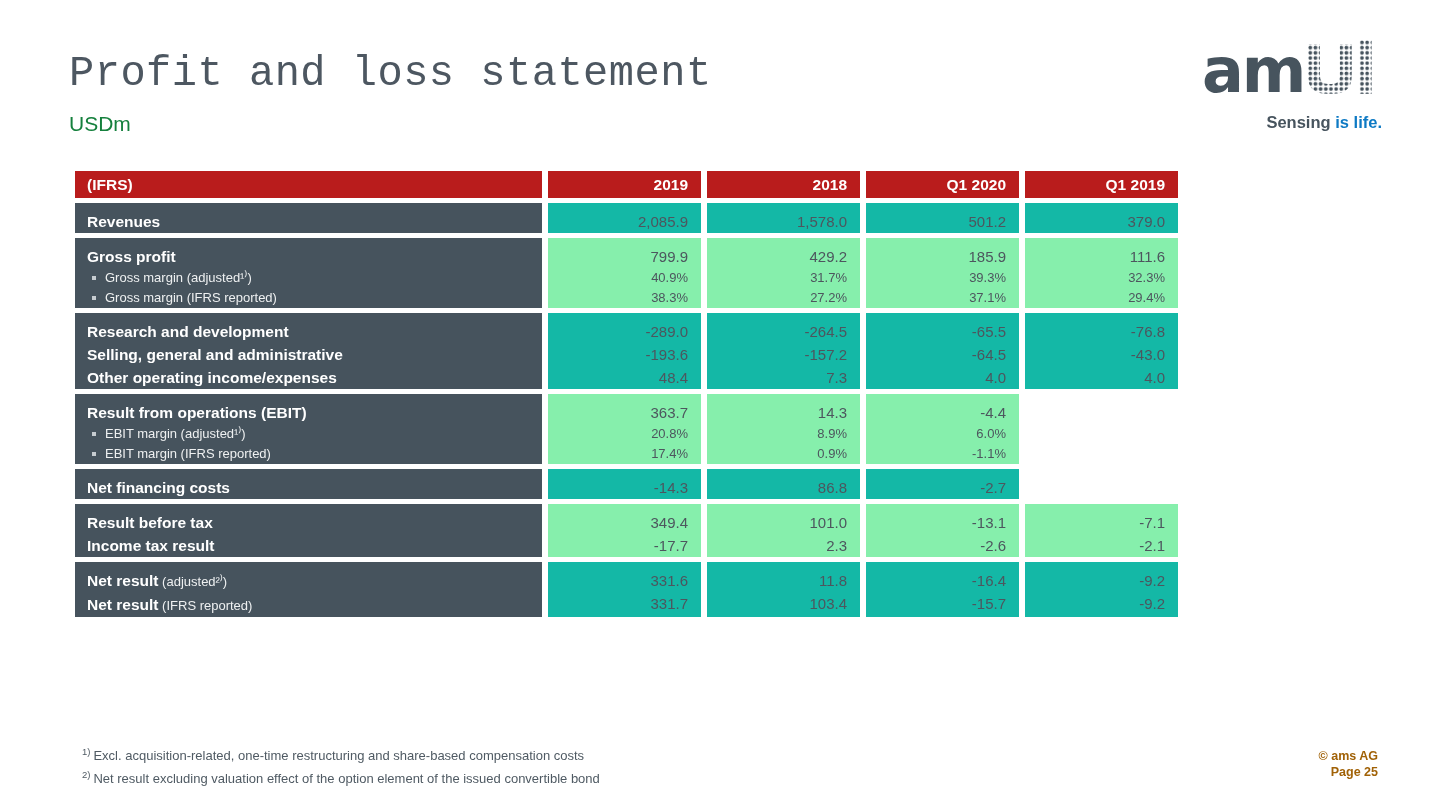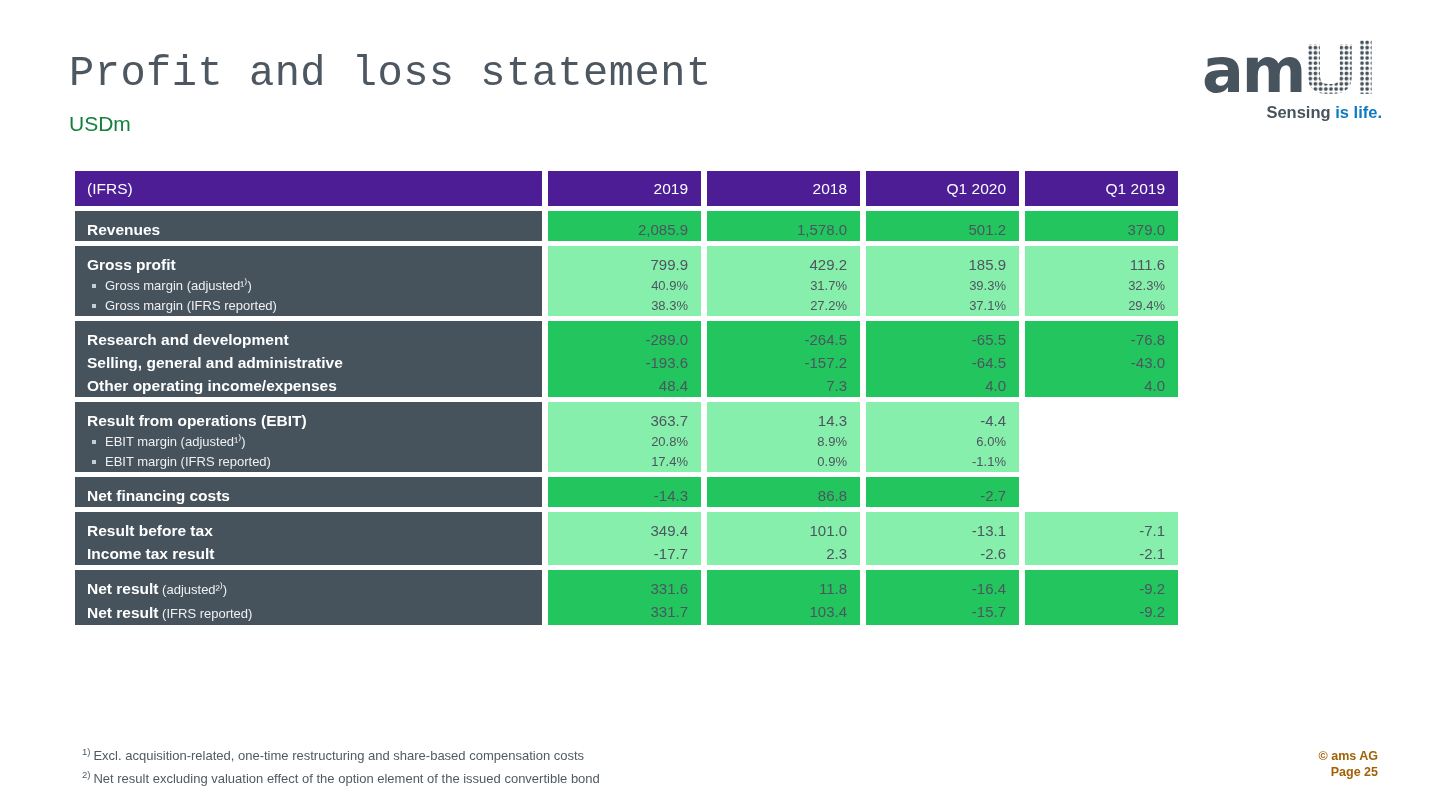--- a/index.html
+++ b/index.html
@@ -18,36 +18,36 @@
     font-size:21px; font-weight:400; color:#15803d;
   }
   
   .logo { position:absolute; top:40px; right:58px; width:180px; text-align:right; }
   .logo-row { display:flex; align-items:flex-end; justify-content:flex-end; gap:4px; }
   .logo-am {
     font-size:62px; font-weight:700; color:#47545e; line-height:0.82;
     letter-spacing:-2px; font-family:"DejaVu Sans", sans-serif;
   }
   .logo-glyph { display:block; margin-bottom:1px; }
-  .tagline { margin-top:6px; font-size:16.5px; font-weight:700; color:#47545e; }
+  .tagline { margin-top:16px; font-size:16.5px; font-weight:700; color:#47545e; }
   .tagline .blue { color:#0e7ac4; }
   
   .pl-table { position:absolute; left:75px; top:171px; width:1104px; }
   .pl-row {
     display:grid; grid-template-columns:467px 153px 153px 153px 153px;
     column-gap:6px; margin-bottom:5px;
   }
   .pl-label-cell { background:#46535d; color:#ffffff; padding:0 0 0 12px; }
   .pl-val-cell  { text-align:right; padding-right:13px; color:#4d565e; }
-  .pl-val-cell.gray  { background:#22c55e; }
+  .pl-val-cell.gray  { background:#14b8a6; }
   .pl-val-cell.white { background:#86efac; }
   
   .pl-header .pl-label-cell, .pl-header .pl-val-cell {
-    background:#4c1d95; color:#ffffff; height:35px;
-    display:flex; align-items:center; font-size:15.5px; font-weight:400;
+    background:#b91c1c; color:#ffffff; height:27px;
+    display:flex; align-items:center; font-size:15.5px; font-weight:700;
   }
   .pl-header .pl-val-cell { justify-content:flex-end; }
   
   .pl-row.block .pl-label-cell, .pl-row.block .pl-val-cell { padding-top:7px; }
   .lab-line.main { font-size:15.5px; font-weight:700; line-height:23px; white-space:nowrap; }
   .lab-line.sub  { font-size:13px;  font-weight:400; line-height:20px; color:#eef0f1;
                    display:flex; align-items:center; white-space:nowrap; }
   .bullet { display:inline-block; width:4px; height:4px; background:#c6ccd0; margin:0 9px 0 5px; flex:0 0 auto; }
   .suffix { font-size:13px; font-weight:400; color:#eef0f1; }
   .val-line.main { font-size:15px;  line-height:23px; }

